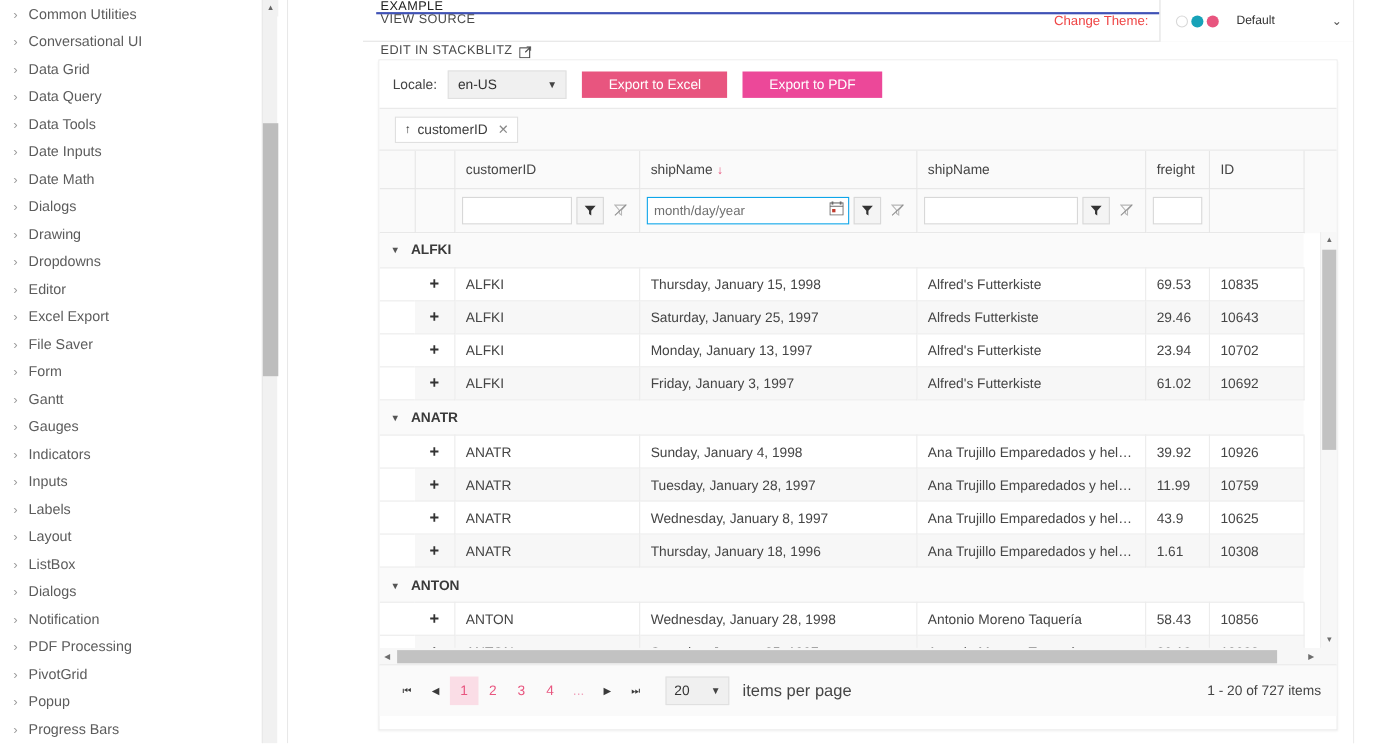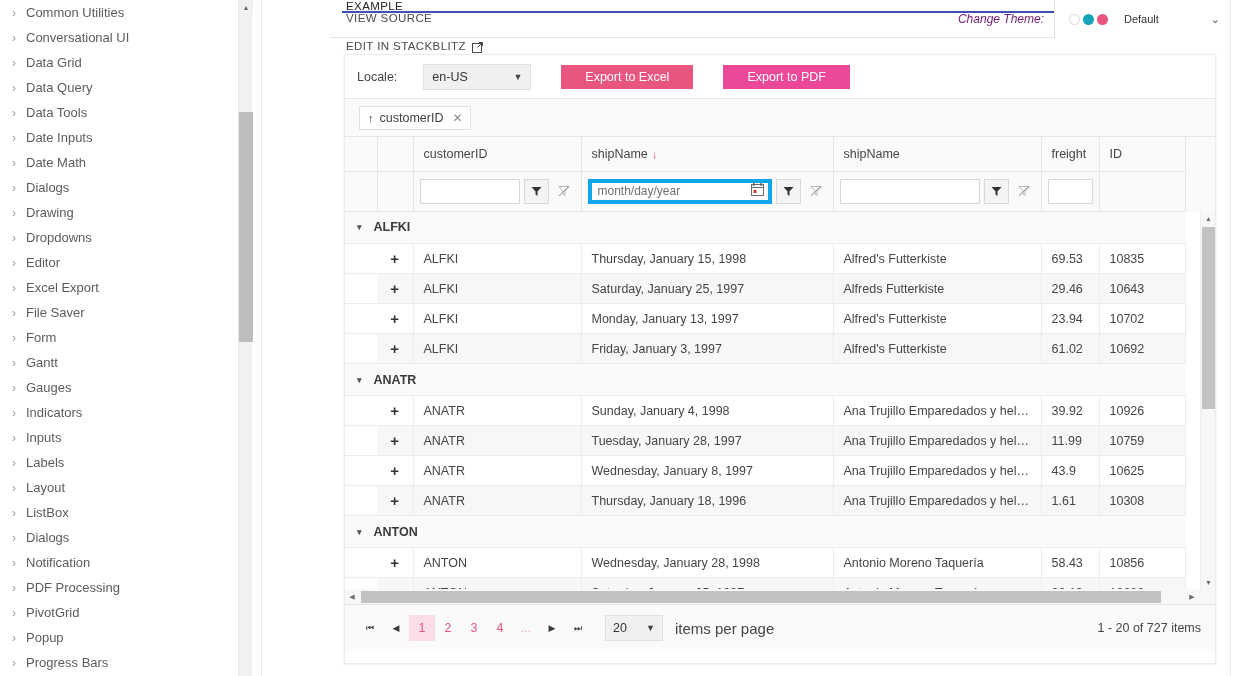--- a/index.html
+++ b/index.html
@@ -106,21 +106,21 @@
     margin-left: 6px; position: relative; top: 1px;
   }
   .ext-icon svg { display: block; }
 
   
   #theme-area {
     position: absolute; right: 0; top: 0;
     height: 38px;
     display: flex; align-items: center;
   }
-  #theme-label { font-size: 12px; color: #701a75; margin-right: 10px; font-style: italic; }
+  #theme-label { font-size: 12px; color: #ef4444; margin-right: 10px; }
   #theme-select {
     width: 176px; height: 38px;
     border: 1px solid #e0e0e0;
     border-top: none; border-right: none; border-bottom: none;
     background: #fff;
     display: flex; align-items: center;
     padding: 0 10px 0 14px;
     cursor: pointer;
   }
   .swatches { display: flex; align-items: center; gap: 3px; margin-right: 16px; }
@@ -138,21 +138,20 @@
     box-shadow: 0 1px 2px rgba(0,0,0,.06);
   }
 
   
   #grid-toolbar {
     height: 44px;
     border-bottom: 1px solid #e6e6e6;
     display: flex; align-items: center;
     padding: 0 0 0 12px;
     background: #fff;
-    gap: 16px;
   }
   #locale-label { font-size: 12.5px; color: #444; margin-right: 10px; }
   #locale-select {
     width: 108px; height: 26px;
     background: #f0f0f0;
     border: 1px solid #e0e0e0;
     display: flex; align-items: center;
     padding: 0 8px;
     font-size: 12.5px; color: #333;
     cursor: pointer;
@@ -241,21 +240,21 @@
     background: #fff;
     font-size: 12px;
     font-family: "Liberation Sans", sans-serif;
     color: #555;
     padding: 0 6px;
     min-width: 0;
   }
   .f-input::placeholder { color: #6f6f6f; }
   .f-date-wrap {
     flex: 1; position: relative; display: flex; align-items: center;
-    height: 25px; border: 4px solid #0ea5e9; background: #fff;
+    height: 25px; border: 1px solid #0ea5e9; background: #fff;
     padding: 0 4px 0 6px; min-width: 0; gap: 37px;
   }
   .f-date-wrap .dtext { flex: 1; font-size: 12px; color: #6f6f6f; white-space: nowrap; }
   .icon-btn {
     width: 25px; height: 25px;
     border: 1px solid #d8d8d8;
     background: #f4f4f4;
     display: flex; align-items: center; justify-content: center;
     cursor: pointer; flex: 0 0 25px;
   }

